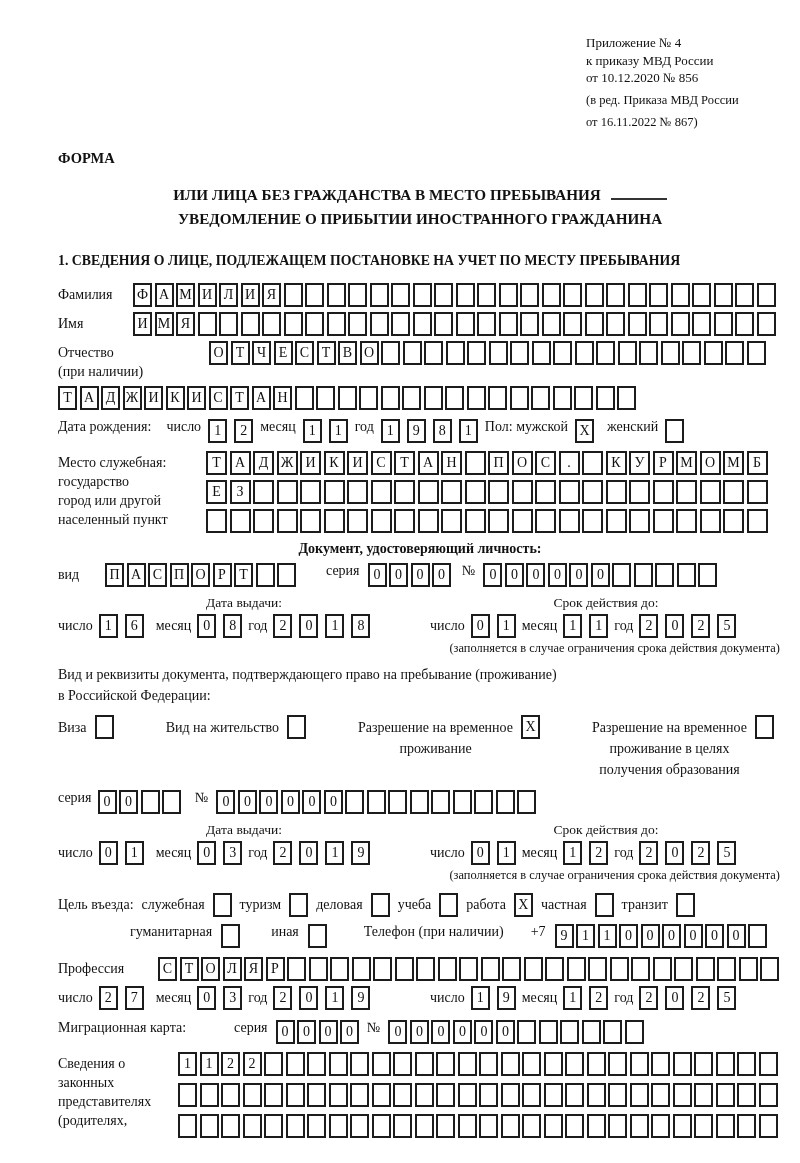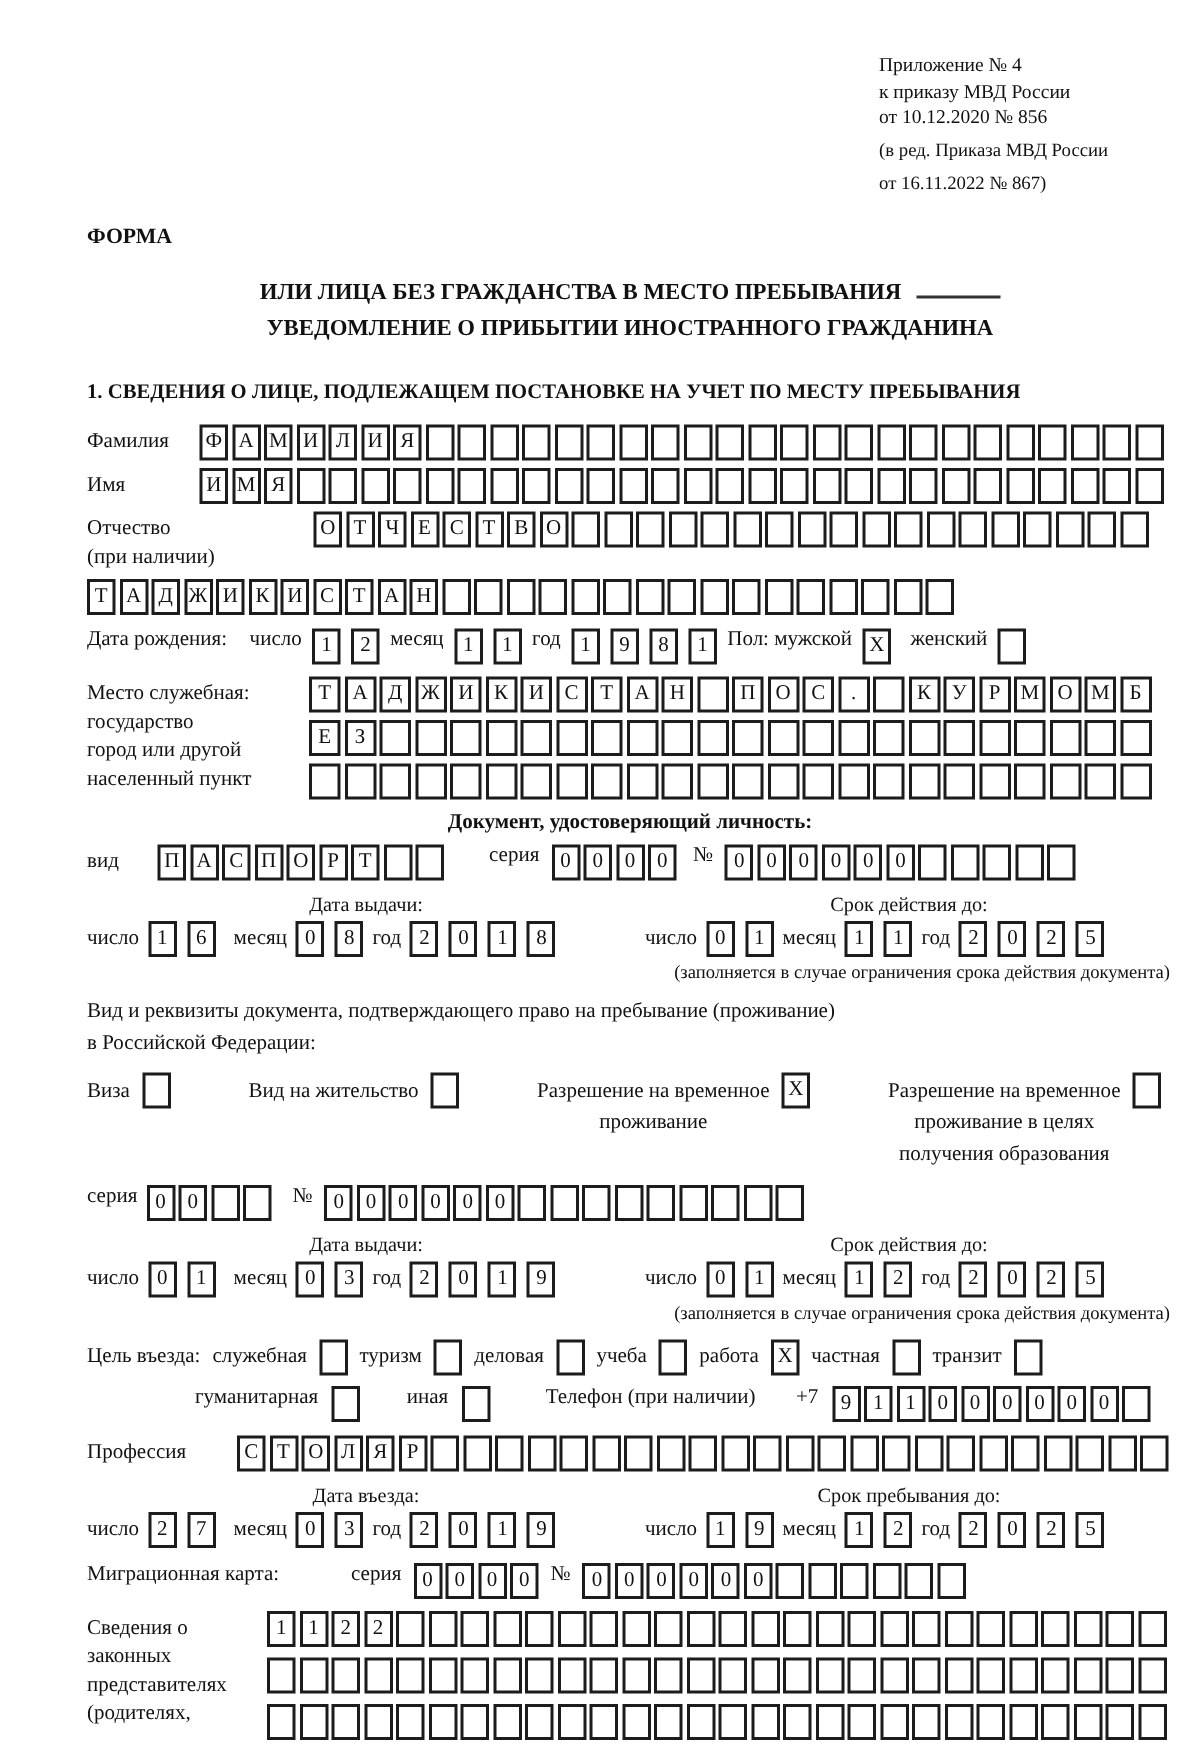--- a/index.html
+++ b/index.html
@@ -596,24 +596,20 @@
         <span class="cell"></span>
         <span class="cell"></span>
         <span class="cell"></span>
         <span class="cell"></span>
         <span class="cell"></span>
         <span class="cell"></span>
         <span class="cell"></span>
       </div>
   </div>
 
-  <div class="date-titles">
-    <div class="dt-left">Дата въезда:</div>
-    <div class="dt-right">Срок пребывания до:</div>
-  </div>
   <div class="date-lines">
     <div class="dl-left">
       <span class="sub">число</span>
       <span class="cells dates">
           <span class="cell">2</span>
           <span class="cell">7</span>
         </span>
       <span class="sub" style="margin-left:6px;">месяц</span>
       <span class="cells dates">
           <span class="cell">0</span>

